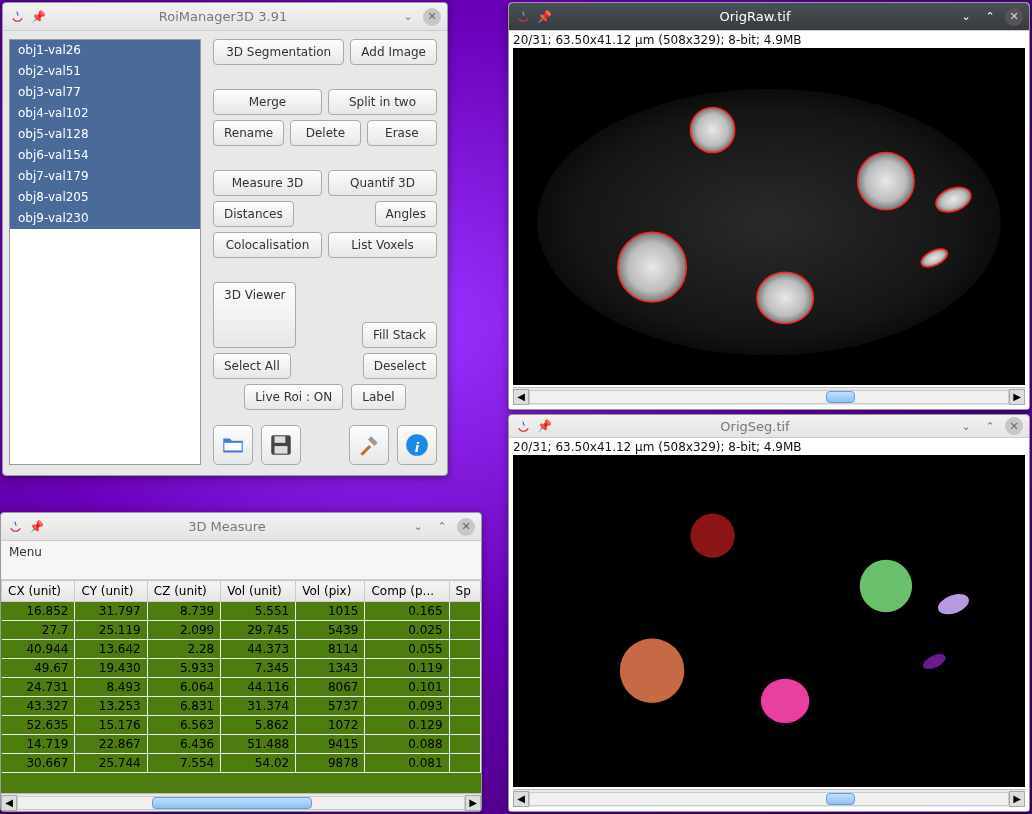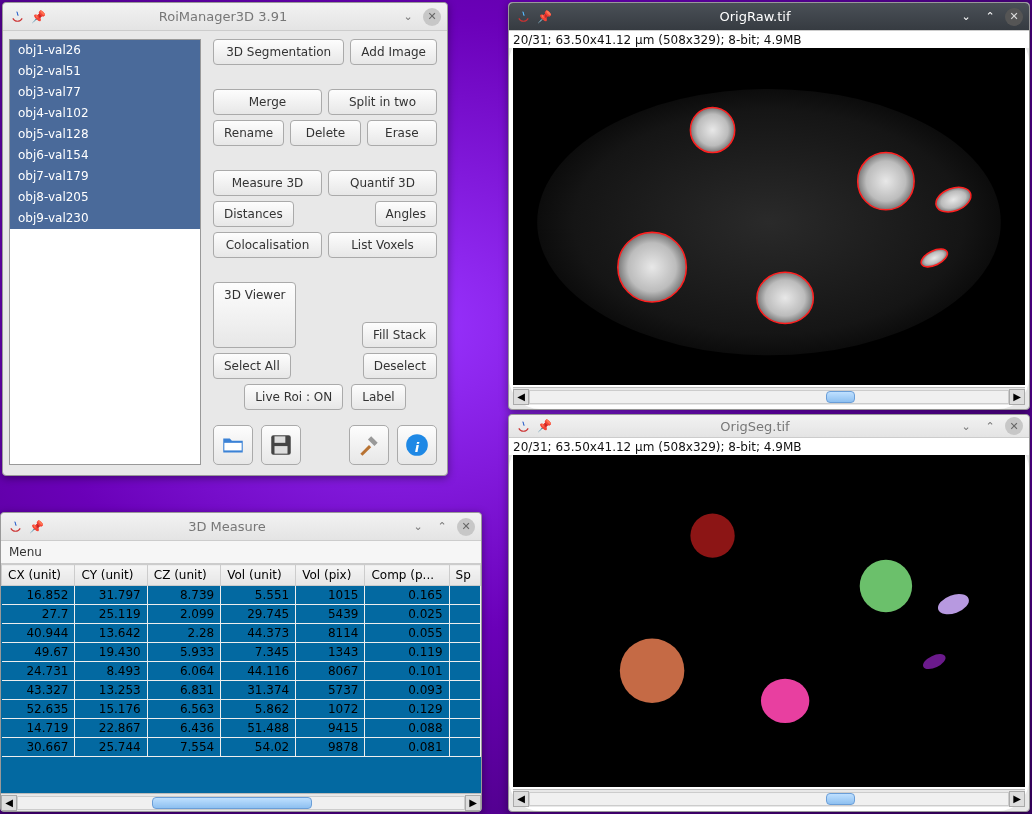--- a/index.html
+++ b/index.html
@@ -34,33 +34,33 @@
   .btn-row .btn { flex:1; }
   .btn-group { background:transparent; display:flex; flex-direction:column; gap:5px; }
   .split { justify-content:space-between; }
   .icon-row { display:flex; gap:8px; margin-top:auto; }
   .icon-row .spacer { flex:1; }
 
   
   #win-measure { left:0; top:512px; width:482px; height:300px; }
   .measure-body { flex:1; display:flex; flex-direction:column; background:#f6f6f6; }
   .menu-row { padding:4px 8px; font-size:12px; color:#333; cursor:pointer; }
-  .table-wrap { flex:1; overflow:auto; background:#0369a1; border-top:1px solid #ccc; }
+  .table-wrap { flex:1; overflow:auto; background:#4d7c0f; border-top:1px solid #ccc;margin-top:16px; }
   table { border-collapse:collapse; width:100%; }
   th { background:linear-gradient(#f5f5f5,#e5e5e5); border:1px solid #ccc; padding:3px 6px; text-align:left; font-weight:normal; font-size:12px; cursor:pointer; }
   td { border-bottom:1px solid #eee; border-right:1px solid #eee; padding:2px 6px; text-align:right; font-size:12px; }
   .hscroll { height:18px; background:#e8e8e8; display:flex; align-items:center; border-top:1px solid #bbb; }
   .hscroll .arrow { width:16px; height:16px; background:#ddd; border:1px solid #aaa; display:flex; align-items:center; justify-content:center; font-size:10px; cursor:pointer; }
   .hscroll .track { flex:1; height:14px; background:#f0f0f0; border:1px solid #ccc; position:relative; }
   .hscroll .thumb { position:absolute; height:12px; background:linear-gradient(#bfe0ff,#8ec0f0); border:1px solid #6a9ed8; border-radius:4px; top:0; }
 
   
   #win-origraw { left:508px; top:2px; width:522px; height:408px; }
   #win-origseg { left:508px; top:414px; width:522px; height:398px; }
-  .img-body { flex:1; display:flex; flex-direction:column; background:#fff;border-radius:31px; }
+  .img-body { flex:1; display:flex; flex-direction:column; background:#fff; }
   .img-info { font-size:12px; color:#111; padding:2px 4px 1px 4px; font-family: "DejaVu Sans", Arial, sans-serif; background:#fff; }
   .canvas-wrap { flex:1; position:relative; background:#000; margin:0 4px; }
   svg.canvas { width:100%; height:100%; display:block; }
   .img-hscroll { margin:2px 4px 4px 4px; }
 
   
   .seg1 { fill:#8c1515; }
   .seg2 { fill:#6bc06b; }
   .seg3 { fill:#b799e0; }
   .seg4 { fill:#c56a45; }

